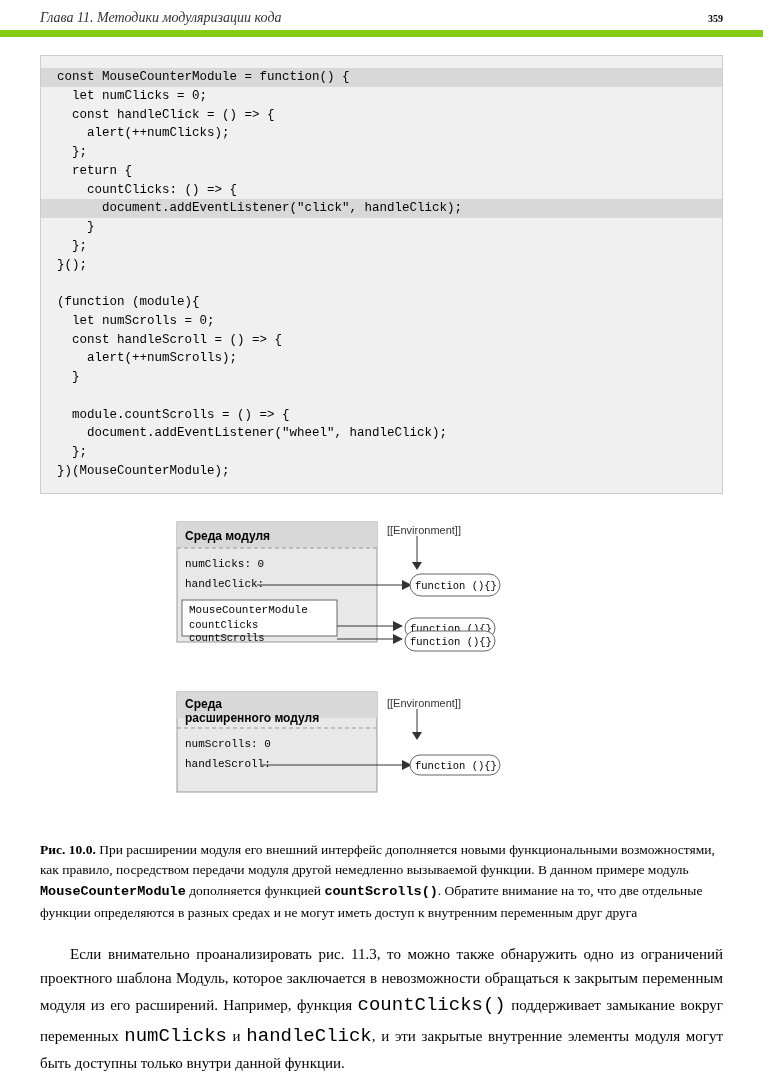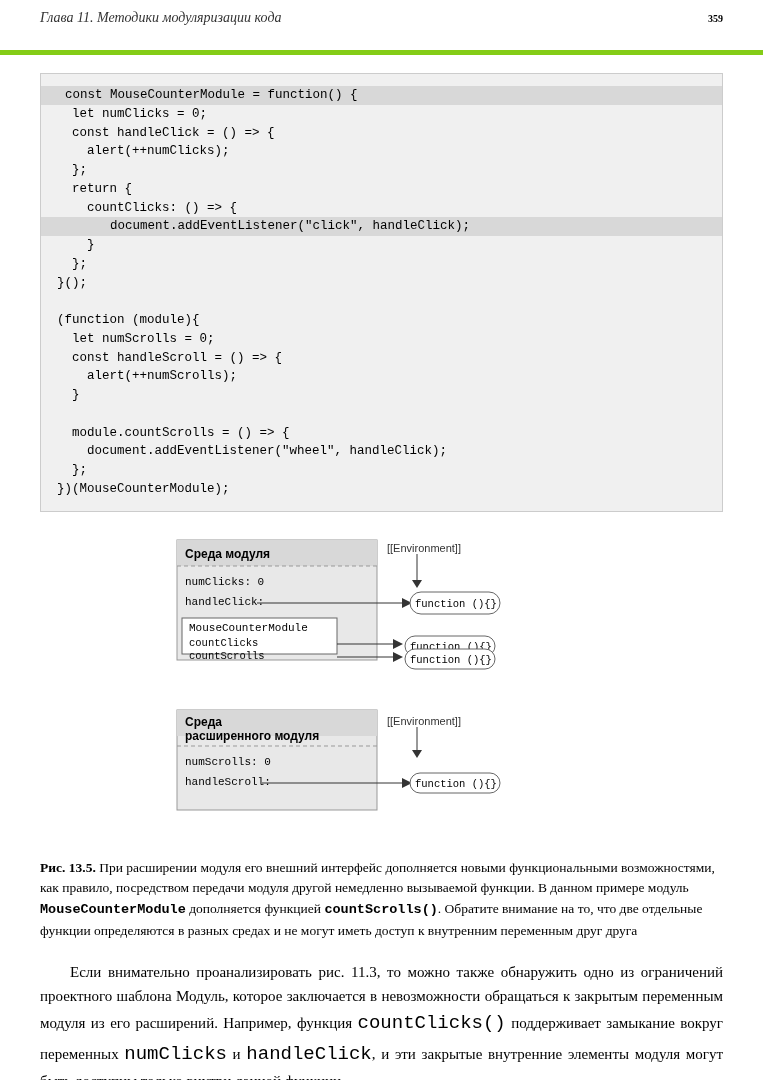--- a/index.html
+++ b/index.html
@@ -11,22 +11,22 @@
       font-size: 15px;
       color: #000;
       padding: 0;
     }
 
     
     .page-header {
       display: flex;
       justify-content: space-between;
       align-items: center;
-      padding: 10px 40px 24px 40px;
-      border-bottom: 5px solid #84cc16;
+      padding: 10px 40px 4px 40px;
+      border-bottom: 7px solid #84cc16;
       margin-bottom: 18px;
     }
     .page-header .header-title {
       font-size: 14px;
       font-style: italic;
       color: #333;
     }
     .page-header .page-number {
       font-size: 10px;
       font-weight: bold;
@@ -46,21 +46,21 @@
       font-size: 12.5px;
       line-height: 1.5;
       margin-bottom: 18px;
       white-space: pre;
       color: #000;
     }
     .code-line-highlight {
       background: #d8d8d8;
       display: block;
       margin: 0 -16px;
-      padding: 0 24px;
+      padding: 0 16px;
     }
 
     
     .diagram-container {
       display: flex;
       justify-content: flex-end;
       margin-bottom: 18px;
     }
 
     
@@ -186,21 +186,21 @@
         <line x1="155" y1="253" x2="240" y2="253" stroke="#333" stroke-width="1"></line>
         <polygon points="235,248 245,253 235,258" fill="#333"></polygon>
 
         <rect x="243" y="243" width="90" height="20" rx="10" fill="#fff" stroke="#666" stroke-width="1"></rect>
         <text x="248" y="257" font-family="Courier New, monospace" font-size="10.5">function (){}</text>
 
       </svg>
     </div>
 
     <div class="caption">
-      <span class="caption-label">Рис. 13.5.</span>
+      <span class="caption-label">Рис. 10.0.</span>
       <span> При расширении модуля его внешний интерфейс дополняется новыми функциональными возможностями, как правило, посредством передачи модуля другой немедленно вызываемой функции. В данном примере модуль <code><b>MouseCounterModule</b></code> дополняется функцией <code><b>countScrolls()</b></code>. Обратите внимание на то, что две отдельные функции определяются в разных средах и не могут иметь доступ к внутренним переменным друг друга</span>
     </div>
 
     <p class="body-text">
       Если внимательно проанализировать рис. 11.3, то можно также обнаружить одно из ограничений проектного шаблона Модуль, которое заключается в невозможности обращаться к закрытым переменным модуля из его расширений. Например, функция <code>countClicks()</code> поддерживает замыкание вокруг переменных <code>numClicks</code> и <code>handleClick</code>, и эти закрытые внутренние элементы модуля могут быть доступны только внутри данной функции.
     </p>
 
   </div>
 </div>
 

